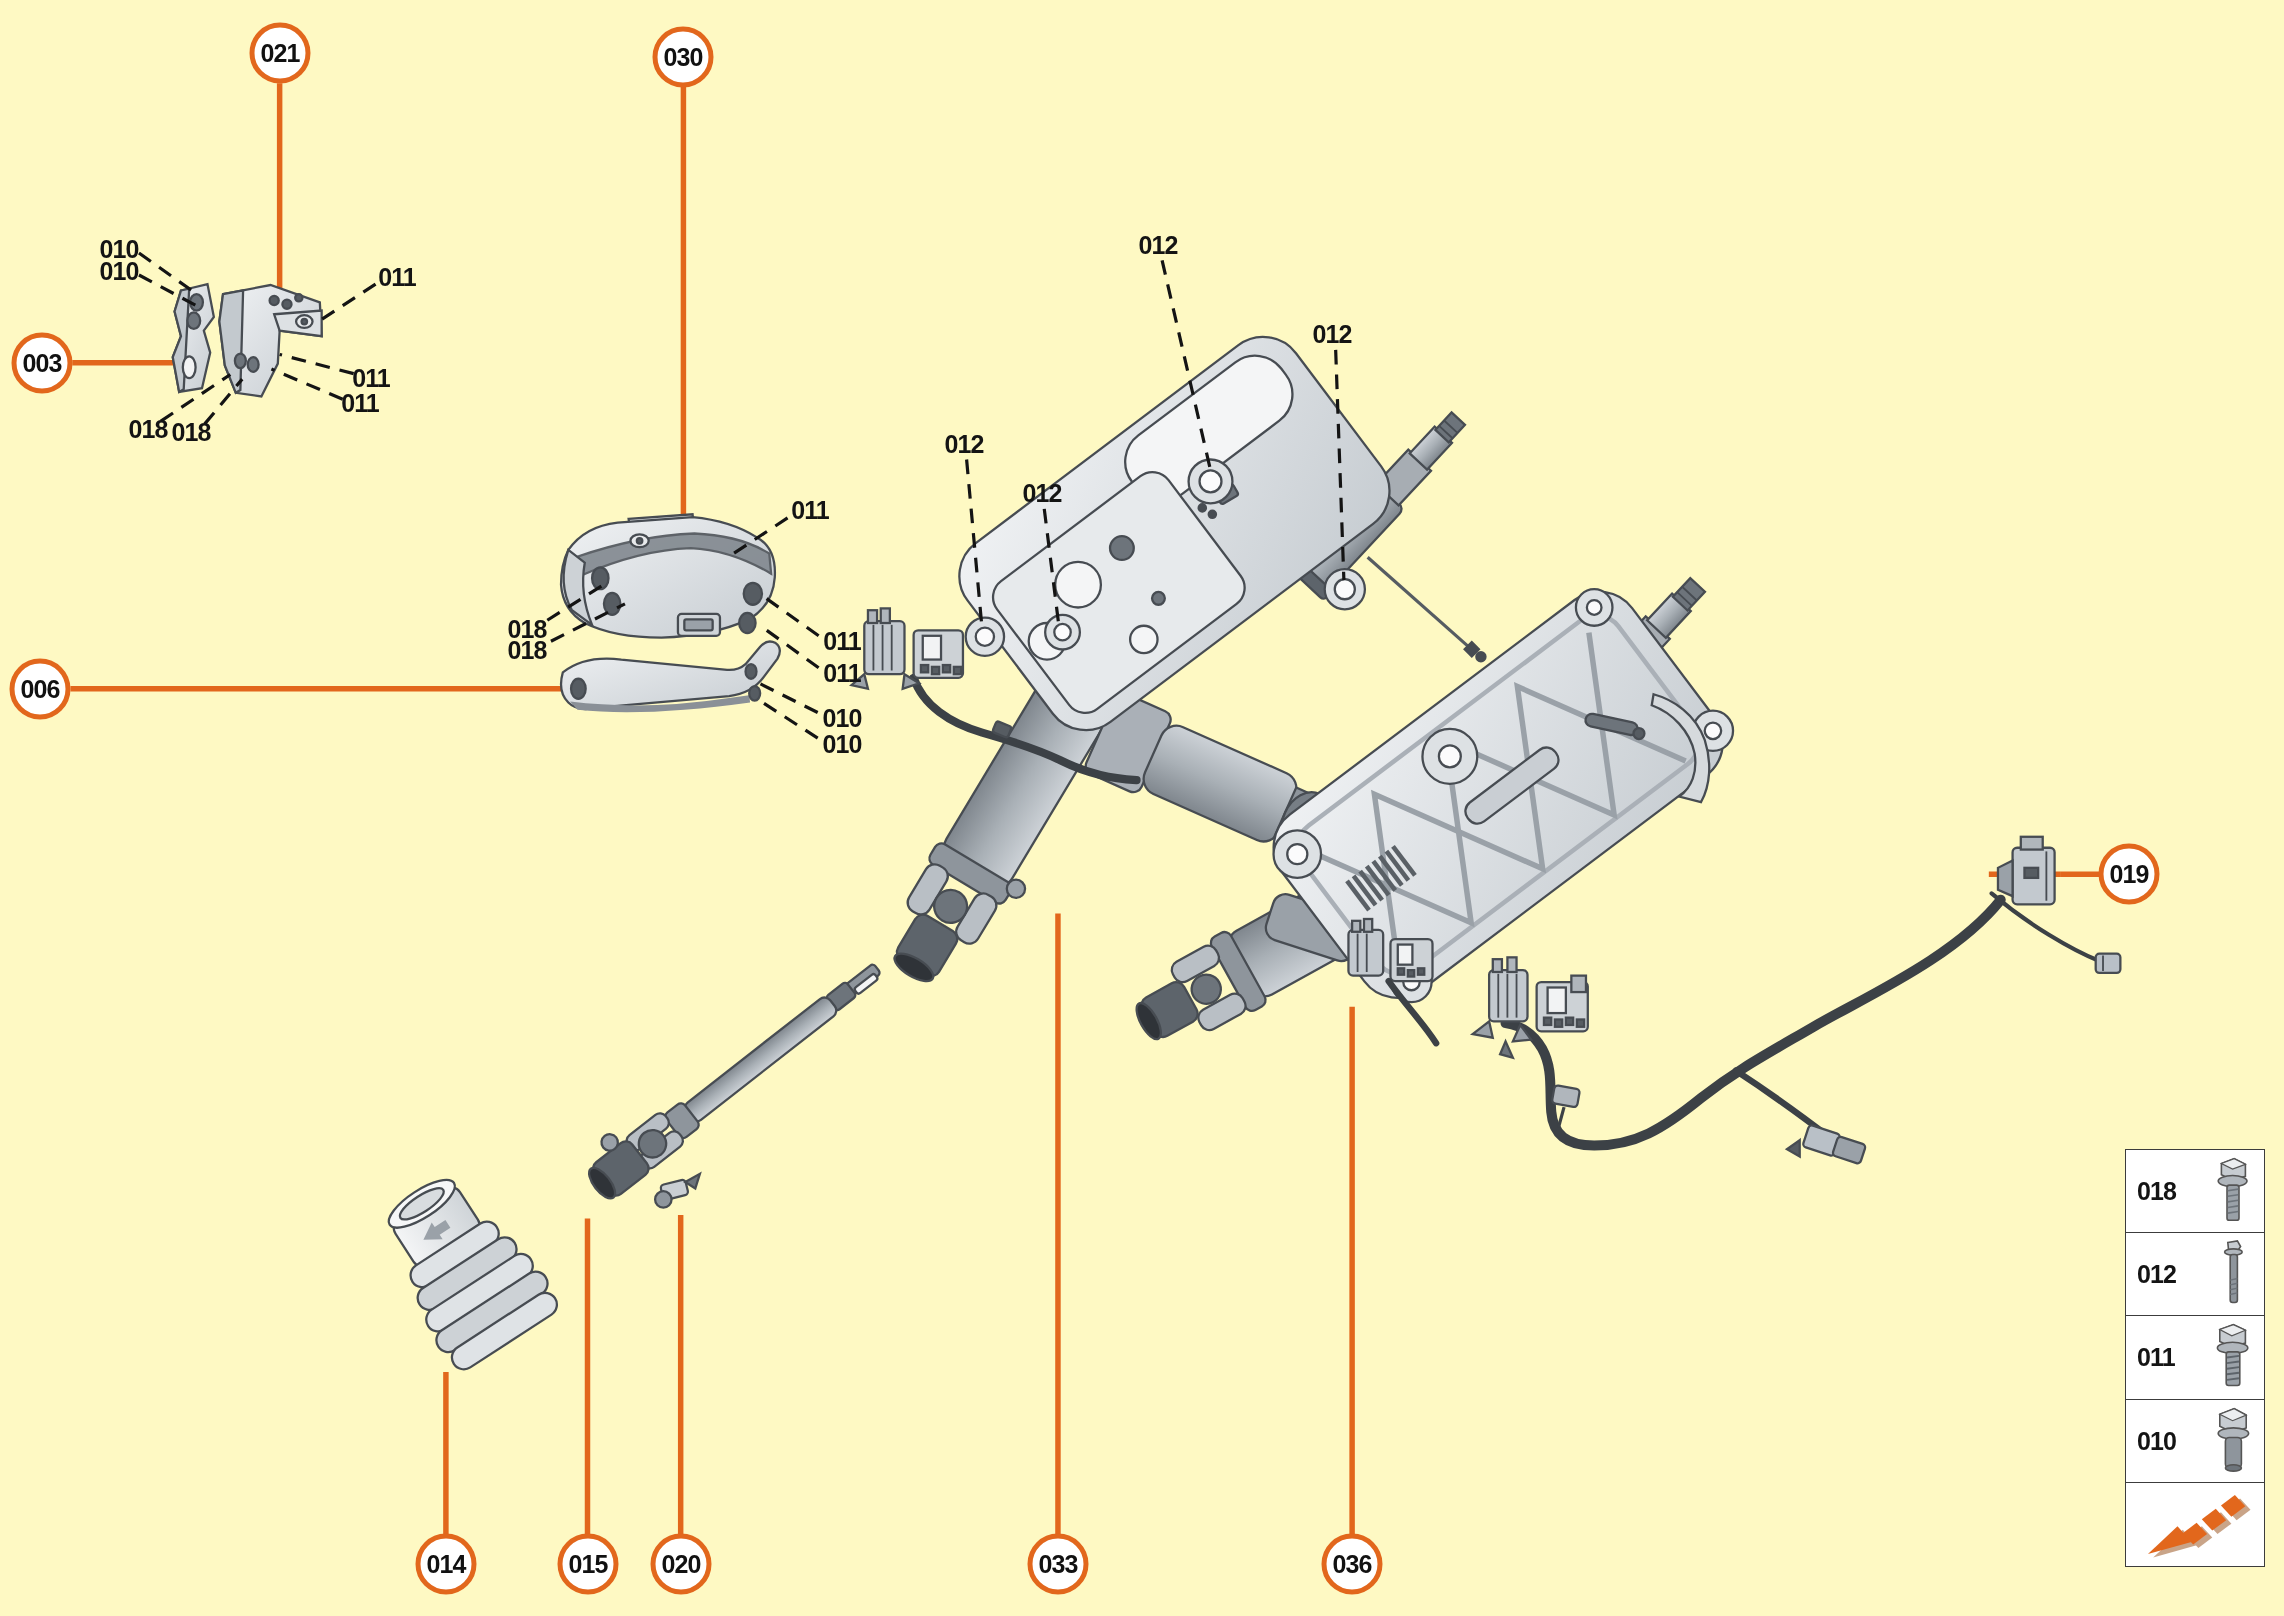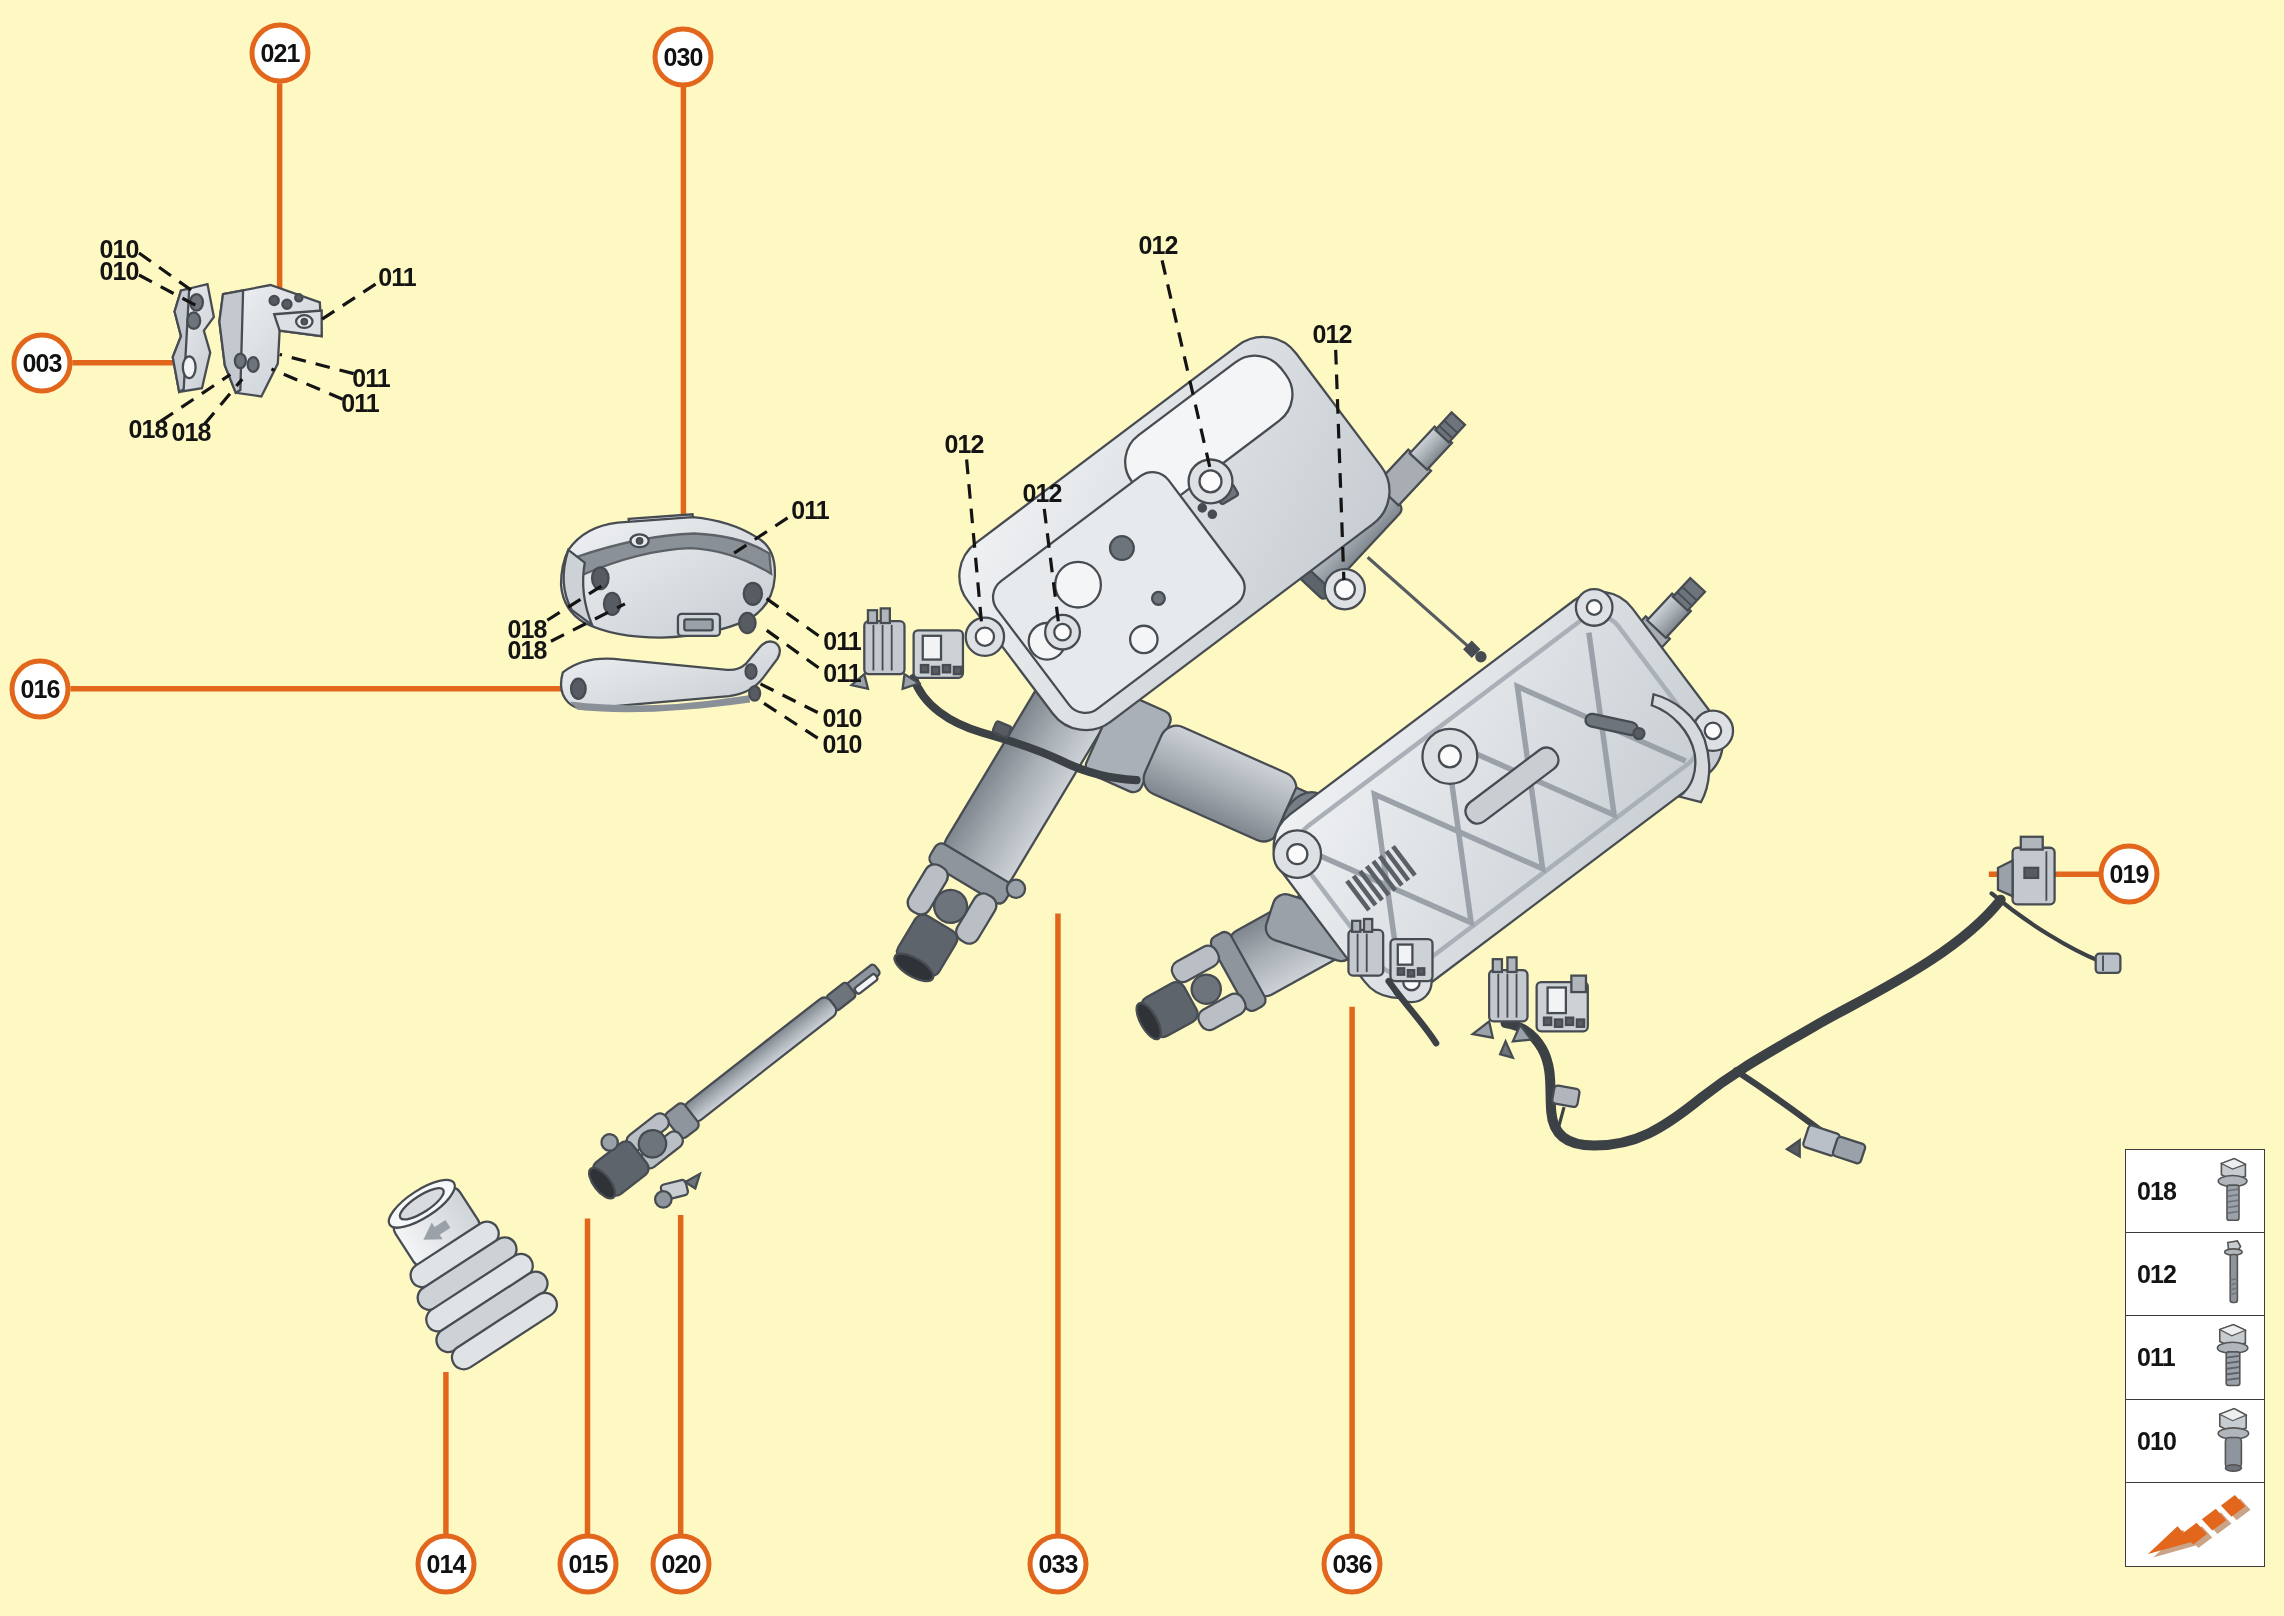--- a/index.html
+++ b/index.html
@@ -363,21 +363,21 @@
   <div class="callout" style="left:280px;top:53px">
       <span>021</span>
     </div>
   <div class="callout" style="left:683px;top:57px">
       <span>030</span>
     </div>
   <div class="callout" style="left:42px;top:363px">
       <span>003</span>
     </div>
   <div class="callout" style="left:40px;top:689px">
-      <span>016</span>
+      <span>006</span>
     </div>
   <div class="callout" style="left:2129px;top:874px">
       <span>019</span>
     </div>
   <div class="callout" style="left:446px;top:1564px">
       <span>014</span>
     </div>
   <div class="callout" style="left:588px;top:1564px">
       <span>015</span>
     </div>

